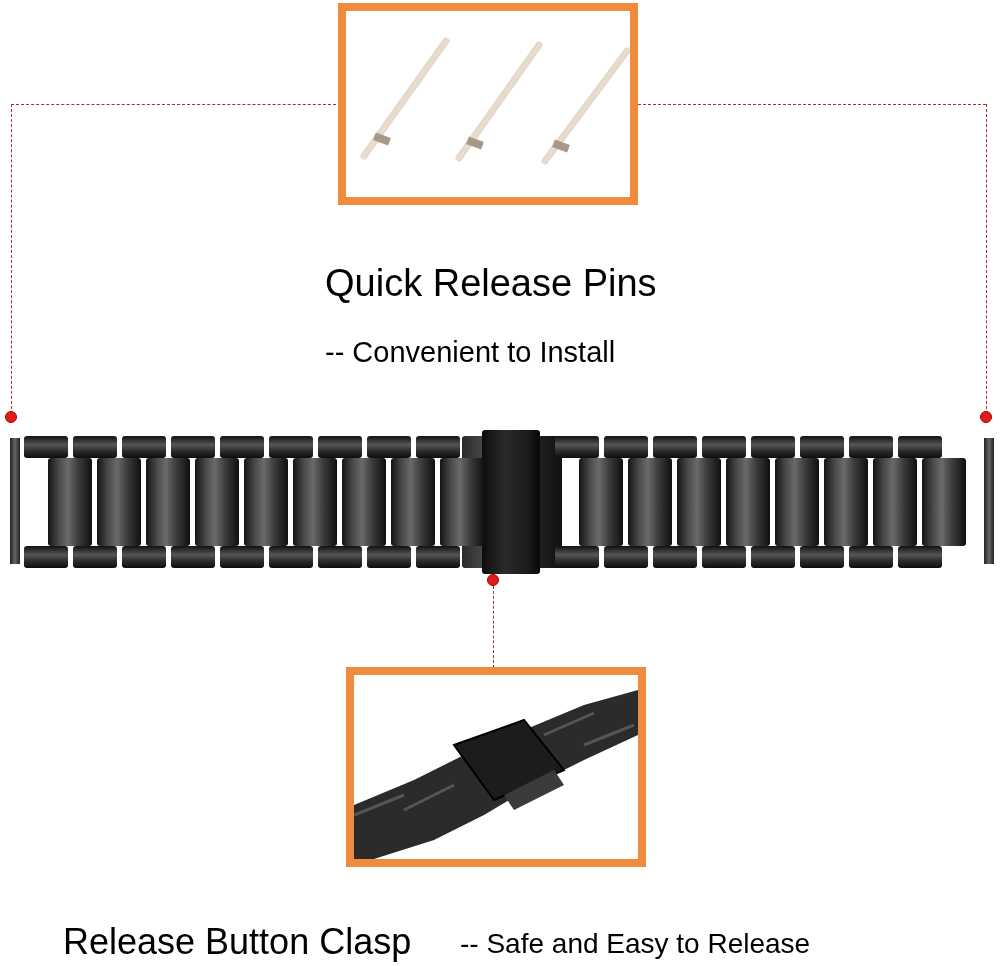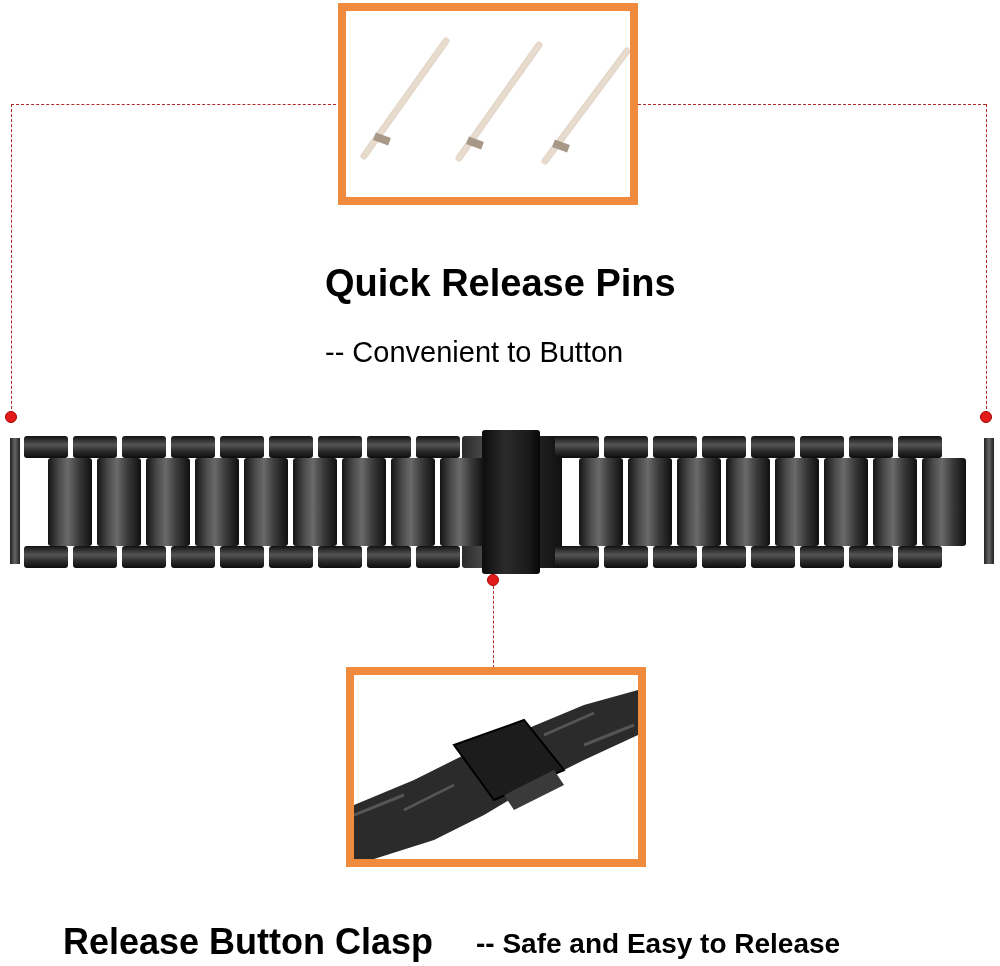--- a/index.html
+++ b/index.html
@@ -1,21 +1,21 @@
 <!DOCTYPE html>
 <html><head>
 <meta charset="utf-8">
 <style>
   html,body{margin:0;padding:0;background:#ffffff;}
   body{width:1000px;height:966px;position:relative;overflow:hidden;font-family:"Liberation Sans",sans-serif;}
   .orange-box{position:absolute;border:8px solid #f08a3c;background:#fff;box-sizing:border-box;}
   .dash-h{position:absolute;height:0;border-top:1px dashed #b02a2a;}
   .dash-v{position:absolute;width:0;border-left:1px dashed #b02a2a;}
   .red-dot{position:absolute;width:12px;height:12px;border-radius:50%;background:#e21b1b;border:1px solid #a00;box-sizing:border-box;}
-  .title{position:absolute;font-weight:bold;color:#000;white-space:nowrap;}
+  .title{position:absolute;font-weight:normal;color:#000;white-space:nowrap;}
   .sub{position:absolute;color:#000;white-space:nowrap;}
   .band{position:absolute;left:10px;top:436px;width:984px;height:132px;}
   .link-top,.link-bot{position:absolute;height:22px;border-radius:3px;
     background:linear-gradient(180deg,#111 0%,#555 40%,#2a2a2a 70%,#0d0d0d 100%);}
   .link-mid{position:absolute;height:88px;top:22px;border-radius:3px;
     background:linear-gradient(90deg,#141414 0%,#4a4a4a 25%,#6a6a6a 45%,#3a3a3a 70%,#0f0f0f 100%);}
   .clasp{position:absolute;background:linear-gradient(90deg,#0c0c0c,#2b2b2b 40%,#1a1a1a 80%,#080808);border-radius:3px;}
   .end-bar{position:absolute;background:linear-gradient(90deg,#222,#666,#222);}
 </style>
 </head>
@@ -44,21 +44,21 @@
     </g>
     <g fill="#a89888">
       <rect x="28" y="124" width="16" height="8" transform="rotate(20 36 128)"></rect>
       <rect x="121" y="128" width="16" height="8" transform="rotate(20 129 132)"></rect>
       <rect x="207" y="131" width="16" height="8" transform="rotate(20 215 135)"></rect>
     </g>
   </svg>
 </div>
 
 <div class="title" style="left:325px;top:262px;font-size:38px;">Quick Release Pins</div>
-<div class="sub" style="left:325px;top:336px;font-size:29px;">-- Convenient to Button</div>
+<div class="sub" style="left:325px;top:336px;font-size:29px;">-- Convenient to Install</div>
 
 <div class="band">
   <div class="end-bar" style="left:0;top:2px;width:10px;height:126px;"></div>
   <div class="end-bar" style="right:0;top:2px;width:10px;height:126px;"></div>
 
   <div id="left-links"></div>
 
   <div class="clasp" style="left:452px;top:0;width:100px;height:132px;background:linear-gradient(90deg,#2a2a2a,#555 30%,#2a2a2a 60%,#111);"></div>
   <div class="clasp" style="left:472px;top:-6px;width:58px;height:144px;"></div>
 <div class="link-top" style="left: 14px; top: 0px; width: 44px;"></div>
@@ -119,13 +119,13 @@
 <div class="orange-box" style="left:346px;top:667px;width:300px;height:200px;">
   <svg width="284" height="184" viewBox="0 0 284 184">
     <path d="M0 130 L60 105 L120 75 L170 55 L230 30 L284 15 L284 60 L230 85 L180 110 L130 140 L80 165 L20 184 L0 184 Z" fill="#2b2b2b"></path>
     <path d="M100 70 L170 45 L210 95 L140 125 Z" fill="#1c1c1c" stroke="#000" stroke-width="2"></path>
     <path d="M150 120 L200 95 L210 110 L160 135 Z" fill="#3a3a3a"></path>
     <path d="M0 140 L50 120 M50 135 L100 110 M190 60 L240 38 M230 70 L280 50" stroke="#555" stroke-width="3"></path>
   </svg>
 </div>
 
 <div class="title" style="left:63px;top:921px;font-size:36px;">Release Button Clasp</div>
-<div class="sub" style="left:476px;top:928px;font-size:28px;font-weight:bold;">-- Safe and Easy to Release</div>
+<div class="sub" style="left:460px;top:928px;font-size:28px;">-- Safe and Easy to Release</div>
 
 </body></html>

